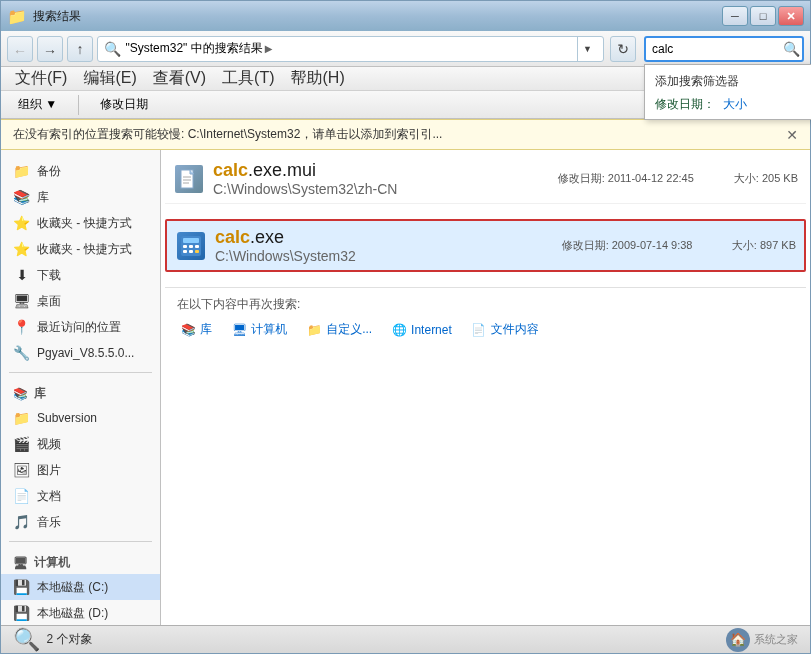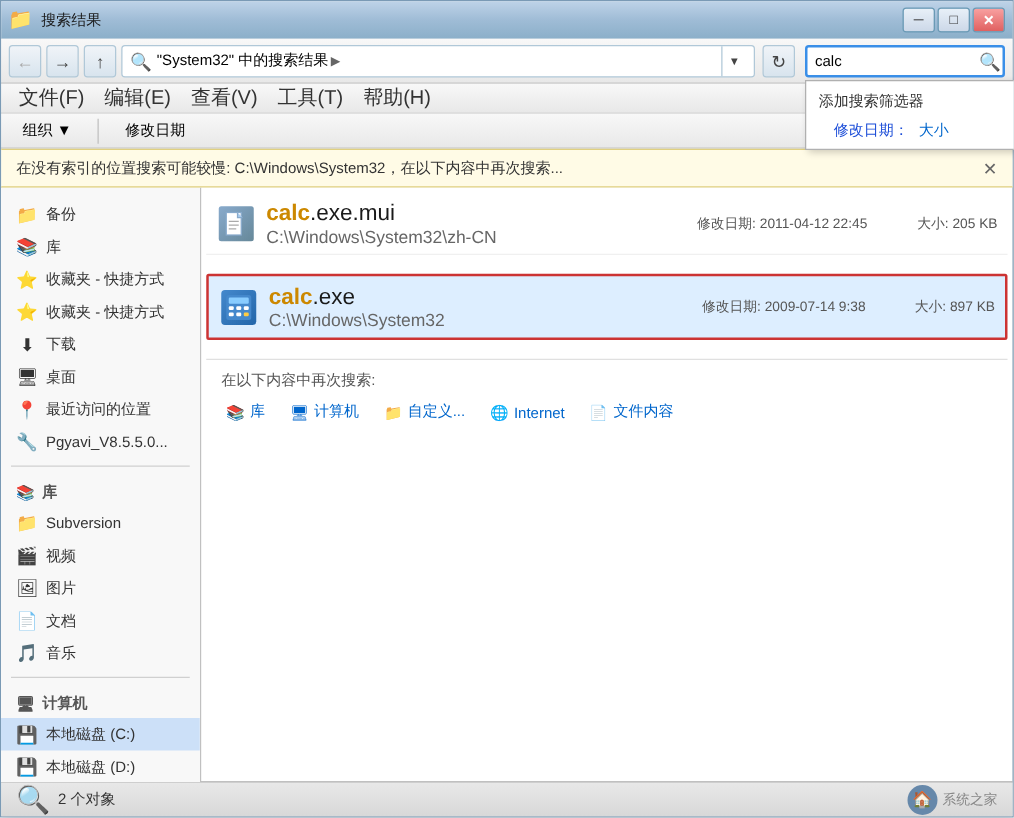--- a/index.html
+++ b/index.html
@@ -187,22 +187,21 @@
     }
     .search-dropdown-row {
       display: flex;
       align-items: center;
       padding: 2px 10px;
       gap: 8px;
       font-size: 12px;
       color: #0066cc;
     }
     .search-dropdown-label {
-      color: #1d4ed8;
-      margin-left: 12px;
+      color: #14532d;
     }
 
     
     .toolbar {
       height: 28px;
       background: linear-gradient(to bottom, #f8f8f8, #e8e8e8);
       border-bottom: 1px solid #c0c0c0;
       display: flex;
       align-items: center;
       padding: 0 8px;
@@ -503,21 +502,21 @@
     <div class="menu-item">帮助(H)</div>
   </div>
 
   <div class="toolbar">
     <button class="toolbar-btn">组织 ▼</button>
     <div class="toolbar-separator"></div>
     <button class="toolbar-btn">修改日期</button>
   </div>
 
   <div class="info-bar">
-    <span>在没有索引的位置搜索可能较慢: C:\Windows\System32，在以下内容中再次搜索...</span>
+    <span>在没有索引的位置搜索可能较慢: C:\Internet\System32，请单击以添加到索引引...</span>
     <button class="info-bar-close">✕</button>
   </div>
 
   <div class="main-area">
 
     <div class="sidebar">
       <div class="sidebar-item">
         <span class="sidebar-icon">📁</span>
         <span>备份</span>
       </div>

